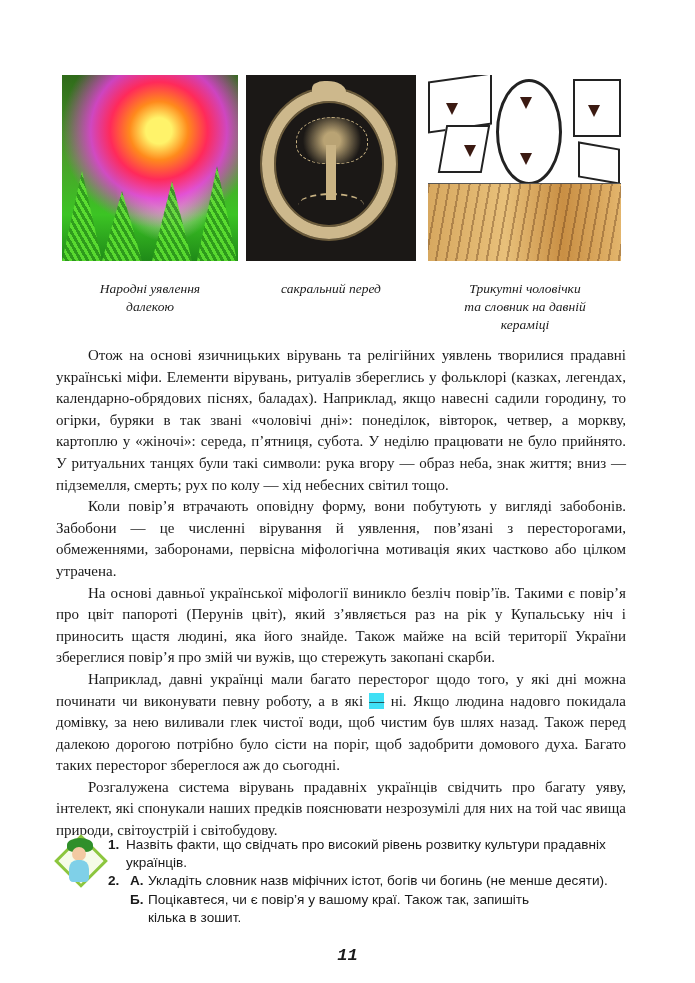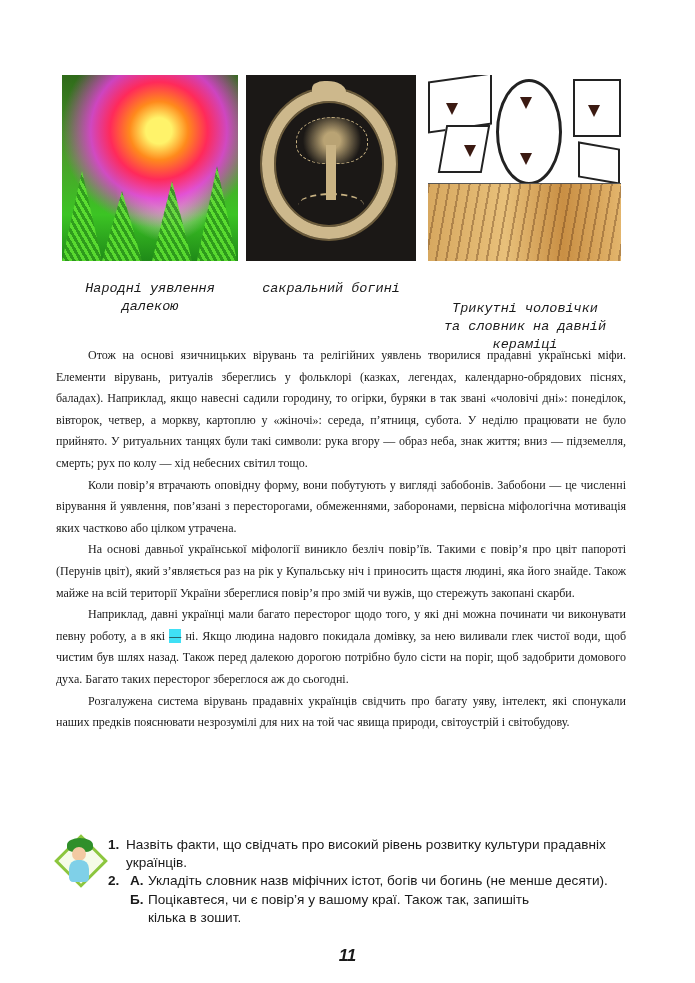--- a/index.html
+++ b/index.html
@@ -17,38 +17,38 @@
   .fig2 .crown { position:absolute; left:50px; top:42px; width:70px; height:45px; border-radius:50% 50% 40% 40%; background:radial-gradient(circle,#b9a374 0 20%,rgba(0,0,0,0) 70%); border:1px dashed #c9b384; }
   .fig2 .roots { position:absolute; left:52px; top:118px; width:66px; height:22px; border-top:2px dashed #c9b384; border-radius:50% 50% 0 0; }
   .fig3 { left:428px; width:193px; background:#fff; }
   .fig3 .top { position:absolute; left:0; top:0; width:193px; height:107px; background:#fff; }
   .fig3 .lens { position:absolute; left:68px; top:4px; width:60px; height:100px; border:3px solid #222; border-radius:50%; }
   .fig3 .shard { position:absolute; border:2px solid #222; background:#fff; }
   .fig3 .tri { position:absolute; width:0; height:0; border-left:6px solid transparent; border-right:6px solid transparent; border-top:12px solid #3b1a12; }
   .fig3 .bottom { position:absolute; left:0; top:108px; width:193px; height:78px; background:
       repeating-linear-gradient(100deg, rgba(90,50,20,0.35) 0 2px, rgba(0,0,0,0) 2px 10px),
       linear-gradient(90deg,#d7a860,#e8c07a 40%,#c98f44 70%,#e3b56c); border-top:1px solid #555; }
-  .caption { position:absolute; top:280px; font-style:italic; font-size:13.5px; line-height:18px; text-align:center; font-family:Liberation Mono, monospace; color:#1a1a1a; }
+  .caption { position:absolute; top:280px; font-style:italic; font-size:13.5px; line-height:18px; text-align:center; font-family:Liberation Serif, serif; color:#1a1a1a; }
   .cap1 { left:62px; width:176px; }
   .cap2 { left:242px; width:178px; }
-  .cap3 { left:420px; width:210px;margin-top:20px; }
-  .body-text { position:absolute; left:56px; top:345px; width:570px; font-family:"Liberation Serif", serif; font-size:12px; line-height:21.6px; text-align:justify; }
+  .cap3 { left:420px; width:210px; }
+  .body-text { position:absolute; left:56px; top:345px; width:570px; font-family:"Liberation Serif", serif; font-size:15px; line-height:21.6px; text-align:justify; }
   .body-text p { margin:0; text-indent:32px; }
   .hl { background:#3fe0f5; }
   .tasks { position:absolute; left:108px; top:836px; width:540px; font-family:"Liberation Sans", sans-serif; font-size:13.6px; line-height:18.2px; color:#1a1a1a; }
   .task { position:relative; padding-left:18px; }
   .task .num { position:absolute; left:0; font-weight:bold; }
   .sub { position:relative; padding-left:40px; }
   .sub .num { position:absolute; left:22px; font-weight:bold; }
   .mascot { position:absolute; left:58px; top:838px; width:42px; height:42px; }
   .mascot .diamond { position:absolute; left:4px; top:4px; width:32px; height:32px; border:3px solid #8cc63e; transform:rotate(45deg); background:#f6fbe8; }
   .mascot .hair { position:absolute; left:9px; top:0; width:26px; height:14px; background:#2f8f2a; border-radius:50% 50% 30% 30%; }
   .mascot .face { position:absolute; left:14px; top:9px; width:14px; height:14px; background:#f3c9a2; border-radius:50%; }
   .mascot .dress { position:absolute; left:11px; top:22px; width:20px; height:22px; background:#7fd0e8; border-radius:40% 40% 20% 20%; }
-  .page-num { position:absolute; left:0; width:695px; top:946px; text-align:center; font-family:Liberation Sans, sans-serif; font-style:italic; font-weight:bold; font-size:17px; }
+  .page-num { position:absolute; left:0; width:695px; top:946px; text-align:center; font-family:Liberation Mono, monospace; font-style:italic; font-weight:bold; font-size:17px; }
 </style>
 </head>
 <body>
 
 <div class="figure fig1">
   <div class="fern" style="left:0;"></div>
   <div class="fern" style="left:40px;height:70px;"></div>
   <div class="fern" style="left:90px;height:80px;"></div>
   <div class="fern" style="left:135px;height:95px;"></div>
 </div>
@@ -75,21 +75,21 @@
     <div class="tri" style="left:160px;top:30px;"></div>
   </div>
   <div class="bottom"></div>
 </div>
 
 <div class="caption cap1">
   <div>Народні уявлення</div>
   <div>далекою</div>
 </div>
 <div class="caption cap2">
-  <div>сакральний богині</div>
+  <div>сакральний перед</div>
 </div>
 <div class="caption cap3">
   <div>Трикутні чоловічки</div>
   <div>та словник на давній</div>
   <div>кераміці</div>
 </div>
 
 <div class="body-text">
   <p>Отож на основі язичницьких вірувань та релігійних уявлень творилися прадавні українські міфи. Елементи вірувань, ритуалів збереглись у фольклорі (казках, легендах, календарно-обрядових піснях, баладах). Наприклад, якщо навесні садили городину, то огірки, буряки в так звані «чоловічі дні»: понеділок, вівторок, четвер, а моркву, картоплю у «жіночі»: середа, п’ятниця, субота. У неділю працювати не було прийнято. У ритуальних танцях були такі символи: рука вгору — образ неба, знак життя; вниз — підземелля, смерть; рух по колу — хід небесних світил тощо.</p>
   <p>Коли повір’я втрачають оповідну форму, вони побутують у вигляді забобонів. Забобони — це численні вірування й уявлення, пов’язані з пересторогами, обмеженнями, заборонами, первісна міфологічна мотивація яких частково або цілком утрачена.</p>

